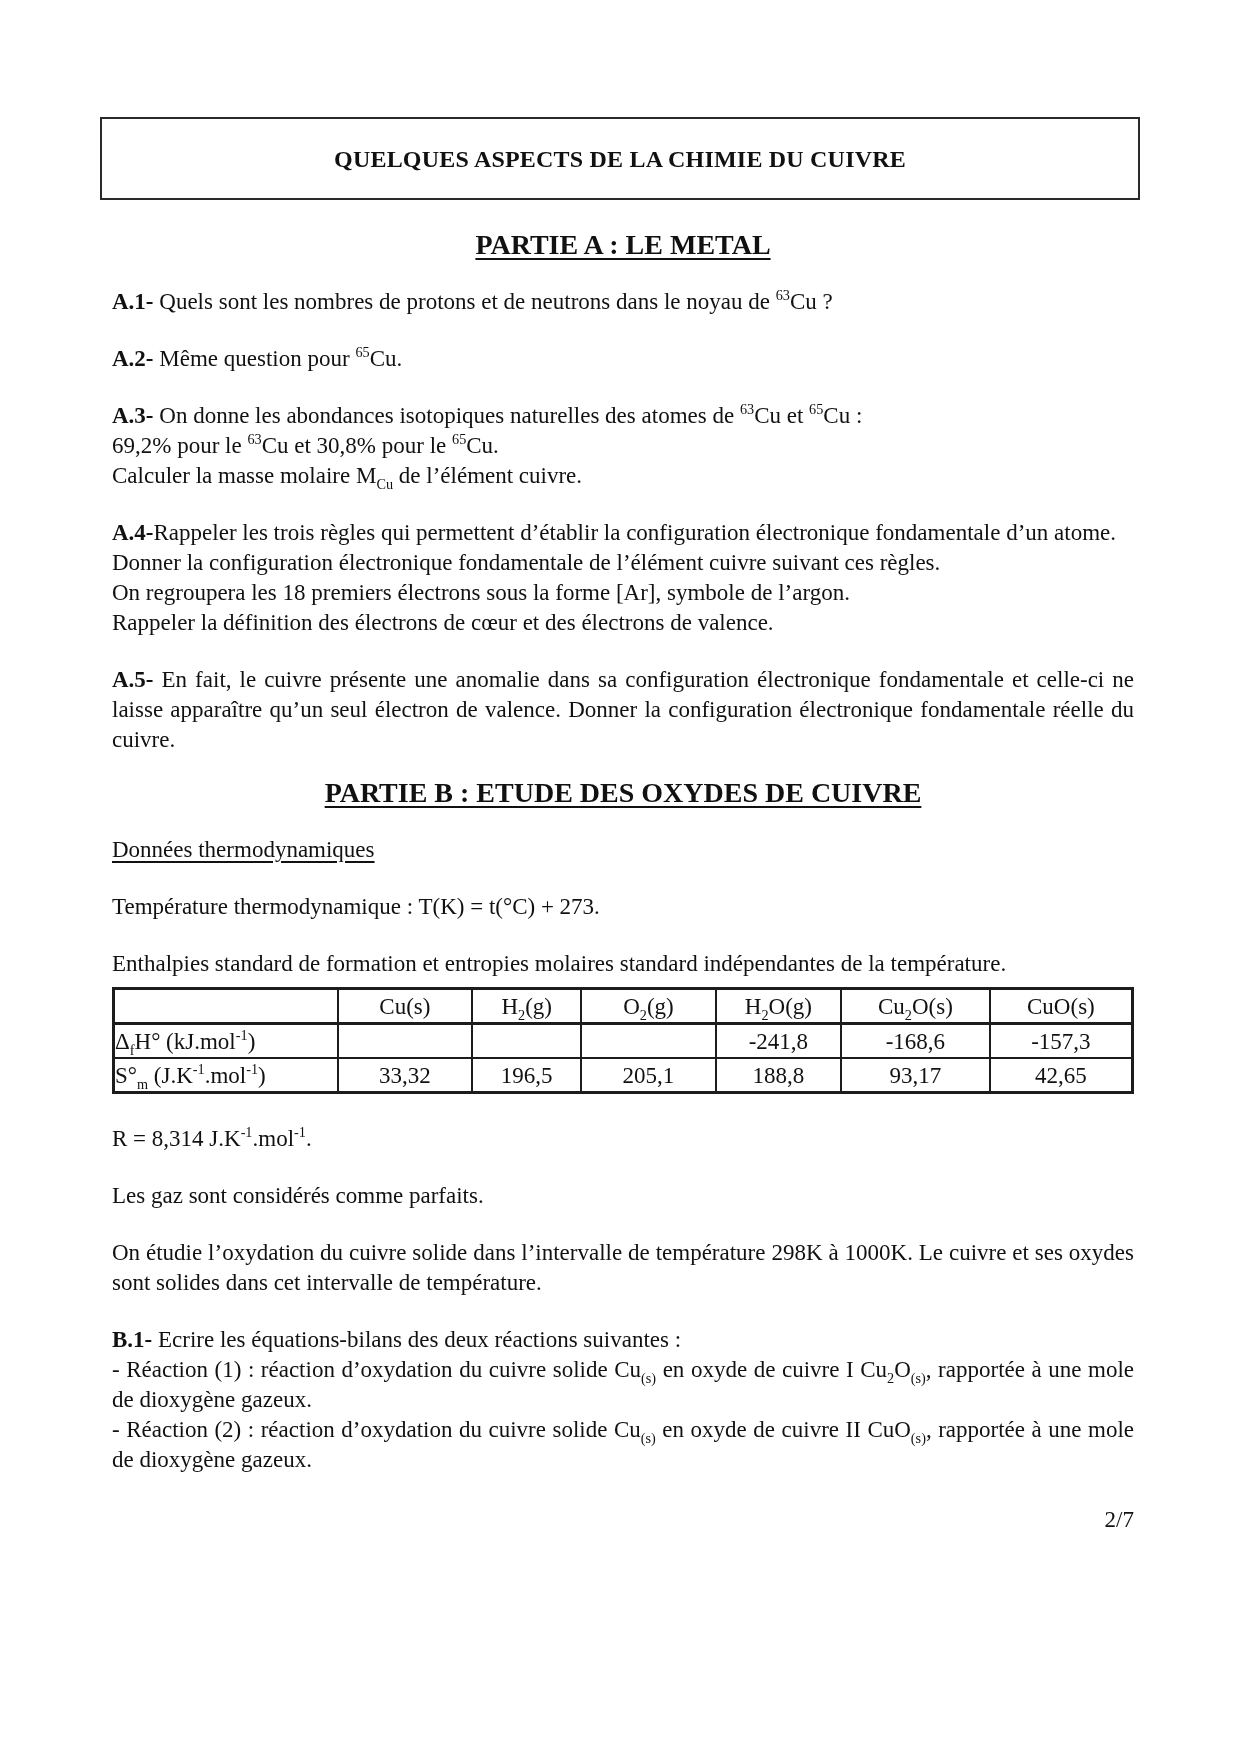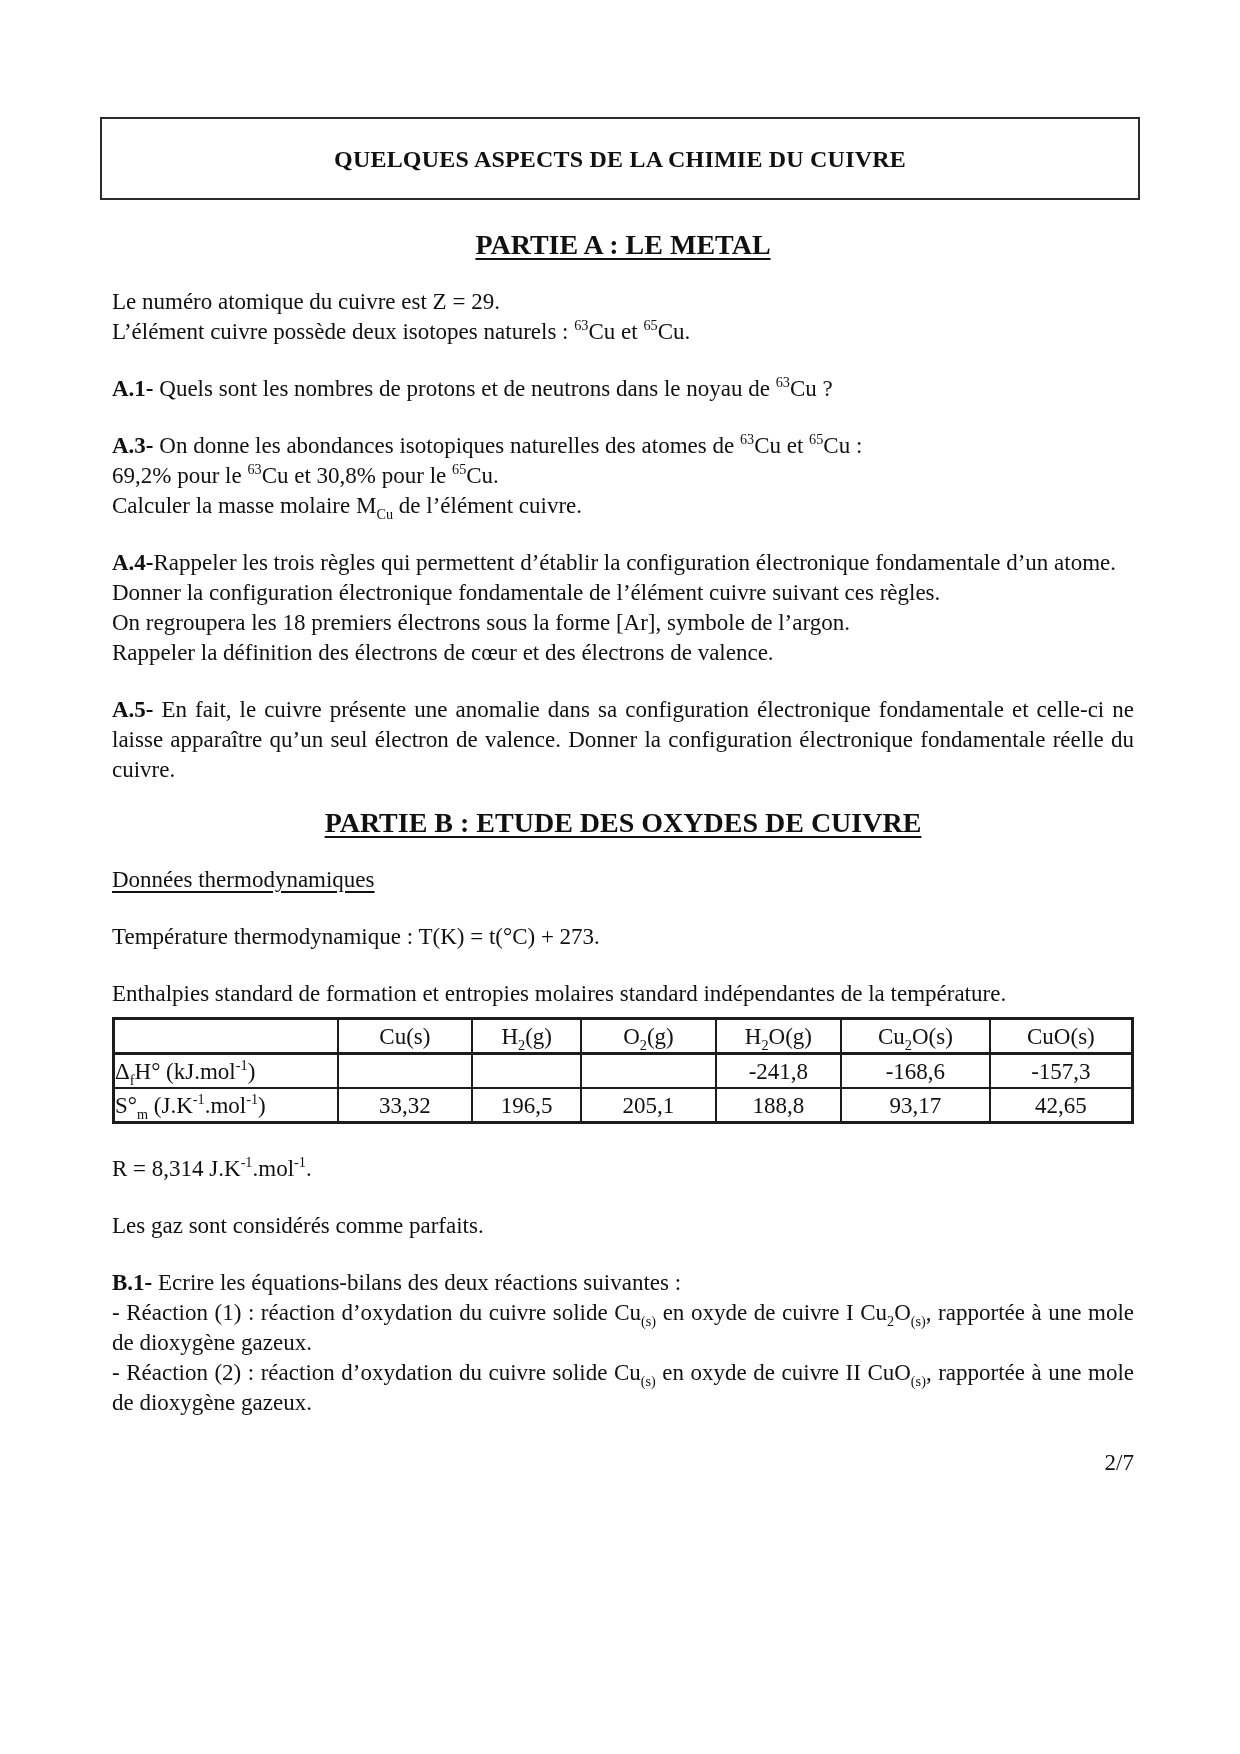--- a/index.html
+++ b/index.html
@@ -96,29 +96,28 @@
 <div class="page">
 
   <div class="title-box">
     <span class="title-text">QUELQUES ASPECTS DE LA CHIMIE DU CUIVRE</span>
   </div>
 
   <div class="part-heading">
     <span>PARTIE A : LE METAL</span>
   </div>
 
-  <p class="block">
-    <span class="line" style="display:block">Le numéro atomique du cuivre est Z = 29.</span>
-    <span class="line" style="display:block">L’élément cuivre possède deux isotopes naturels : <sup>63</sup>Cu et <sup>65</sup>Cu.</span>
-  </p>
 
   <p class="block">
     <span class="lbl">A.1-</span><span> Quels sont les nombres de protons et de neutrons dans le noyau de <sup>63</sup>Cu ?</span>
   </p>
 
+  <p class="block">
+    <span class="lbl">A.2-</span><span> Même question pour <sup>65</sup>Cu.</span>
+  </p>
 
   <p class="block">
     <span style="display:block">
       <span class="lbl">A.3-</span><span> On donne les abondances isotopiques naturelles des atomes de <sup>63</sup>Cu et <sup>65</sup>Cu :</span>
     </span>
     <span style="display:block">69,2% pour le <sup>63</sup>Cu et 30,8% pour le <sup>65</sup>Cu.</span>
     <span style="display:block">Calculer la masse molaire M<sub>Cu</sub> de l’élément cuivre.</span>
   </p>
 
   <p class="block">
@@ -182,20 +181,21 @@
         <td>93,17</td>
         <td>42,65</td>
       </tr>
     </tbody>
   </table>
 
   <p class="block" style="margin-top:30px">R = 8,314 J.K<sup>-1</sup>.mol<sup>-1</sup>.</p>
 
   <p class="block">Les gaz sont considérés comme parfaits.</p>
 
+  <p class="block just">On étudie l’oxydation du cuivre solide dans l’intervalle de température 298K à 1000K. Le cuivre et ses oxydes sont solides dans cet intervalle de température.</p>
 
   <p class="block">
     <span style="display:block">
       <span class="lbl">B.1-</span><span> Ecrire les équations-bilans des deux réactions suivantes :</span>
     </span>
     <span class="just" style="display:block">- Réaction (1) : réaction d’oxydation du cuivre solide Cu<sub>(s)</sub> en oxyde de cuivre I Cu<sub>2</sub>O<sub>(s)</sub>, rapportée à une mole de dioxygène gazeux.</span>
     <span class="just" style="display:block">- Réaction (2) : réaction d’oxydation du cuivre solide Cu<sub>(s)</sub> en oxyde de cuivre II CuO<sub>(s)</sub>, rapportée à une mole de dioxygène gazeux.</span>
   </p>
 
   <div class="page-number">2/7</div>

